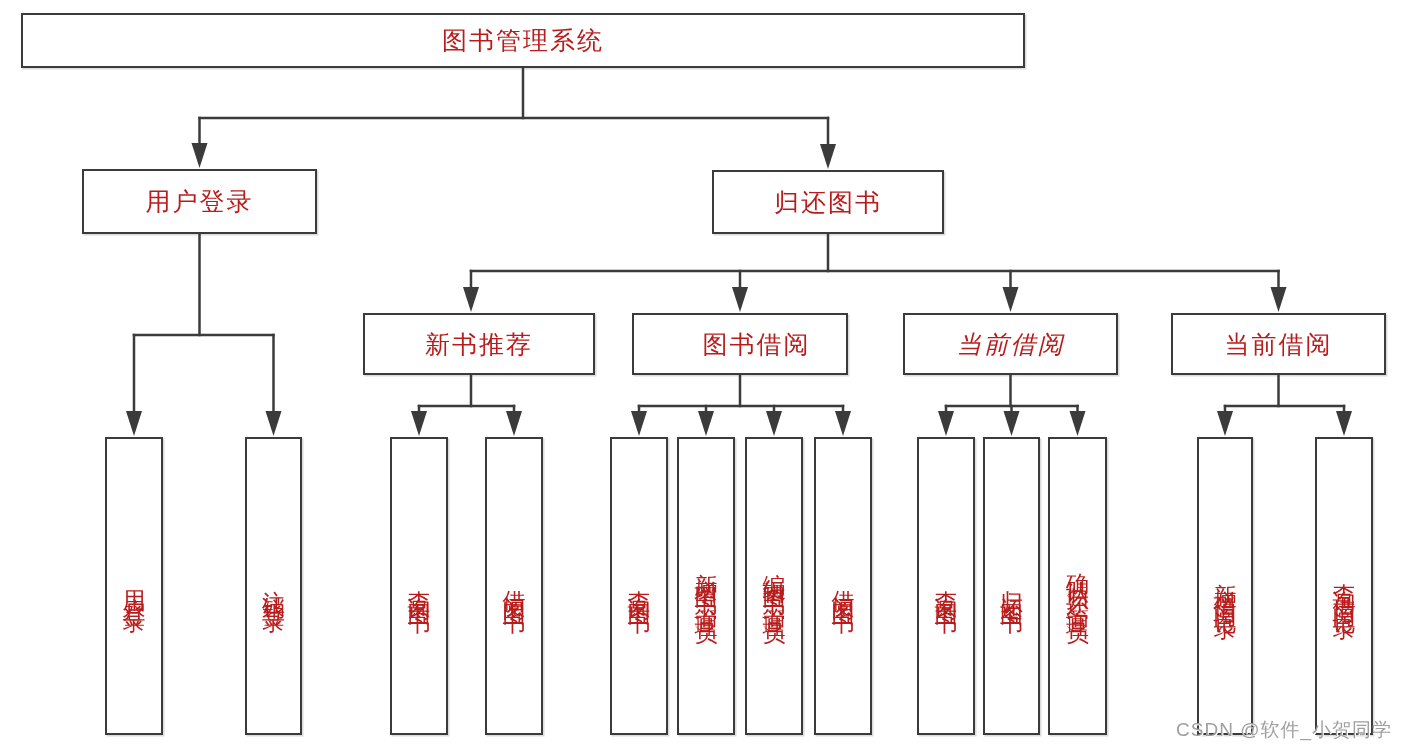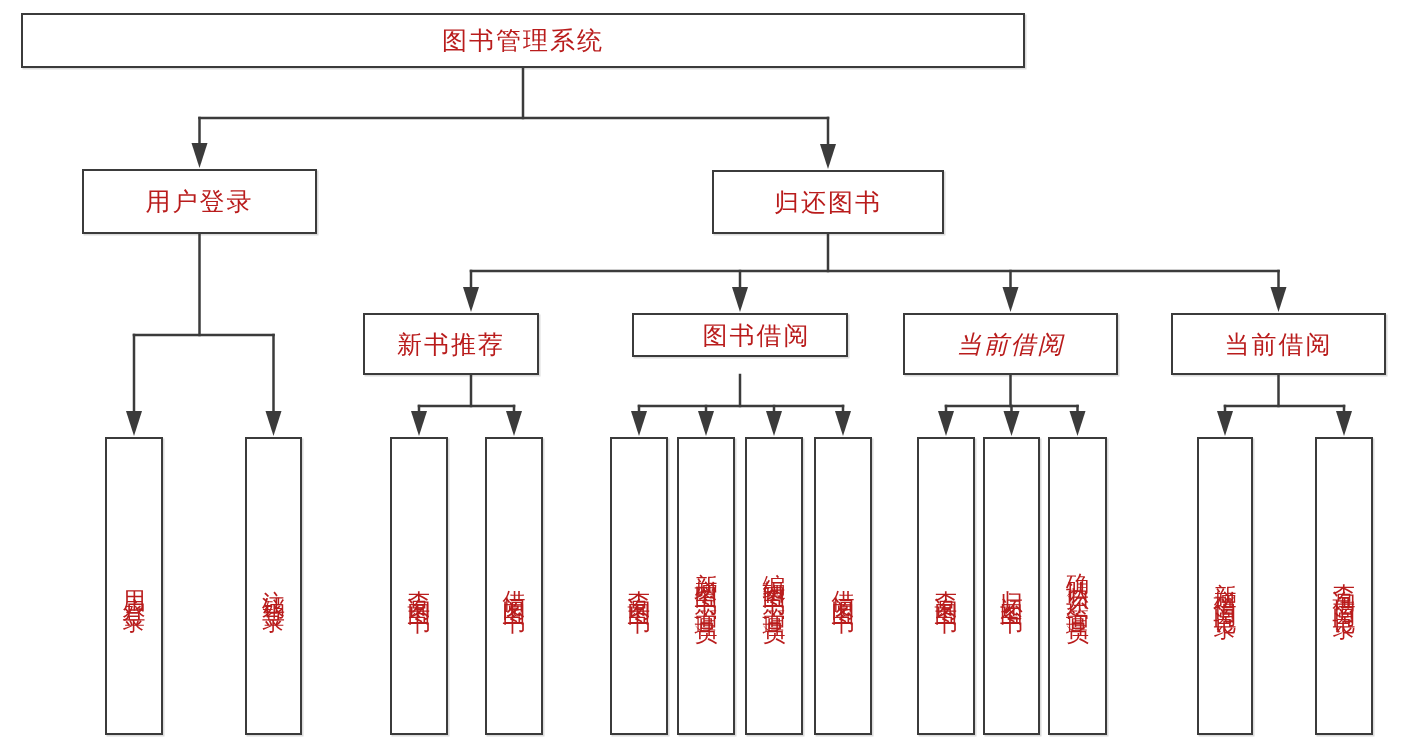--- a/index.html
+++ b/index.html
@@ -106,24 +106,24 @@
   <div id="nodes">
       <div class="node horizontal" style="left: 21px; top: 13px; width: 1004px; height: 55px;">
         <span class="lbl">图书管理系统</span>
       </div>
       <div class="node horizontal" style="left: 82px; top: 169px; width: 235px; height: 65px;">
         <span class="lbl">用户登录</span>
       </div>
       <div class="node horizontal" style="left: 712px; top: 170px; width: 232px; height: 64px;">
         <span class="lbl">归还图书</span>
       </div>
-      <div class="node horizontal" style="left: 363px; top: 313px; width: 176px; height: 62px;">
+      <div class="node horizontal" style="left: 363px; top: 313px; width: 232px; height: 62px;">
         <span class="lbl">新书推荐</span>
       </div>
-      <div class="node horizontal" style="left: 632px; top: 313px; width: 216px; height: 44px; padding-left: 33px;">
+      <div class="node horizontal" style="left: 632px; top: 313px; width: 216px; height: 62px; padding-left: 33px;">
         <span class="lbl">图书借阅</span>
       </div>
       <div class="node horizontal" style="left: 903px; top: 313px; width: 215px; height: 62px; font-style: italic;">
         <span class="lbl">当前借阅</span>
       </div>
       <div class="node horizontal" style="left: 1171px; top: 313px; width: 215px; height: 62px;">
         <span class="lbl">当前借阅</span>
       </div>
       <div class="node vertical" style="left: 105px; top: 437px; width: 58px; height: 298px;">
         <span class="lbl">用户登录</span>
@@ -158,13 +158,14 @@
       <div class="node vertical" style="left: 1048px; top: 437px; width: 59px; height: 298px;">
         <span class="lbl">确认归还（管理员）</span>
       </div>
       <div class="node vertical" style="left: 1197px; top: 437px; width: 56px; height: 298px;">
         <span class="lbl">新增借阅记录</span>
       </div>
       <div class="node vertical" style="left: 1315px; top: 437px; width: 58px; height: 298px;">
         <span class="lbl">查询借阅记录</span>
       </div>
     </div>
+  <div id="watermark">CSDN @软件_小贺同学</div>
 </div>
 
 </body></html>

